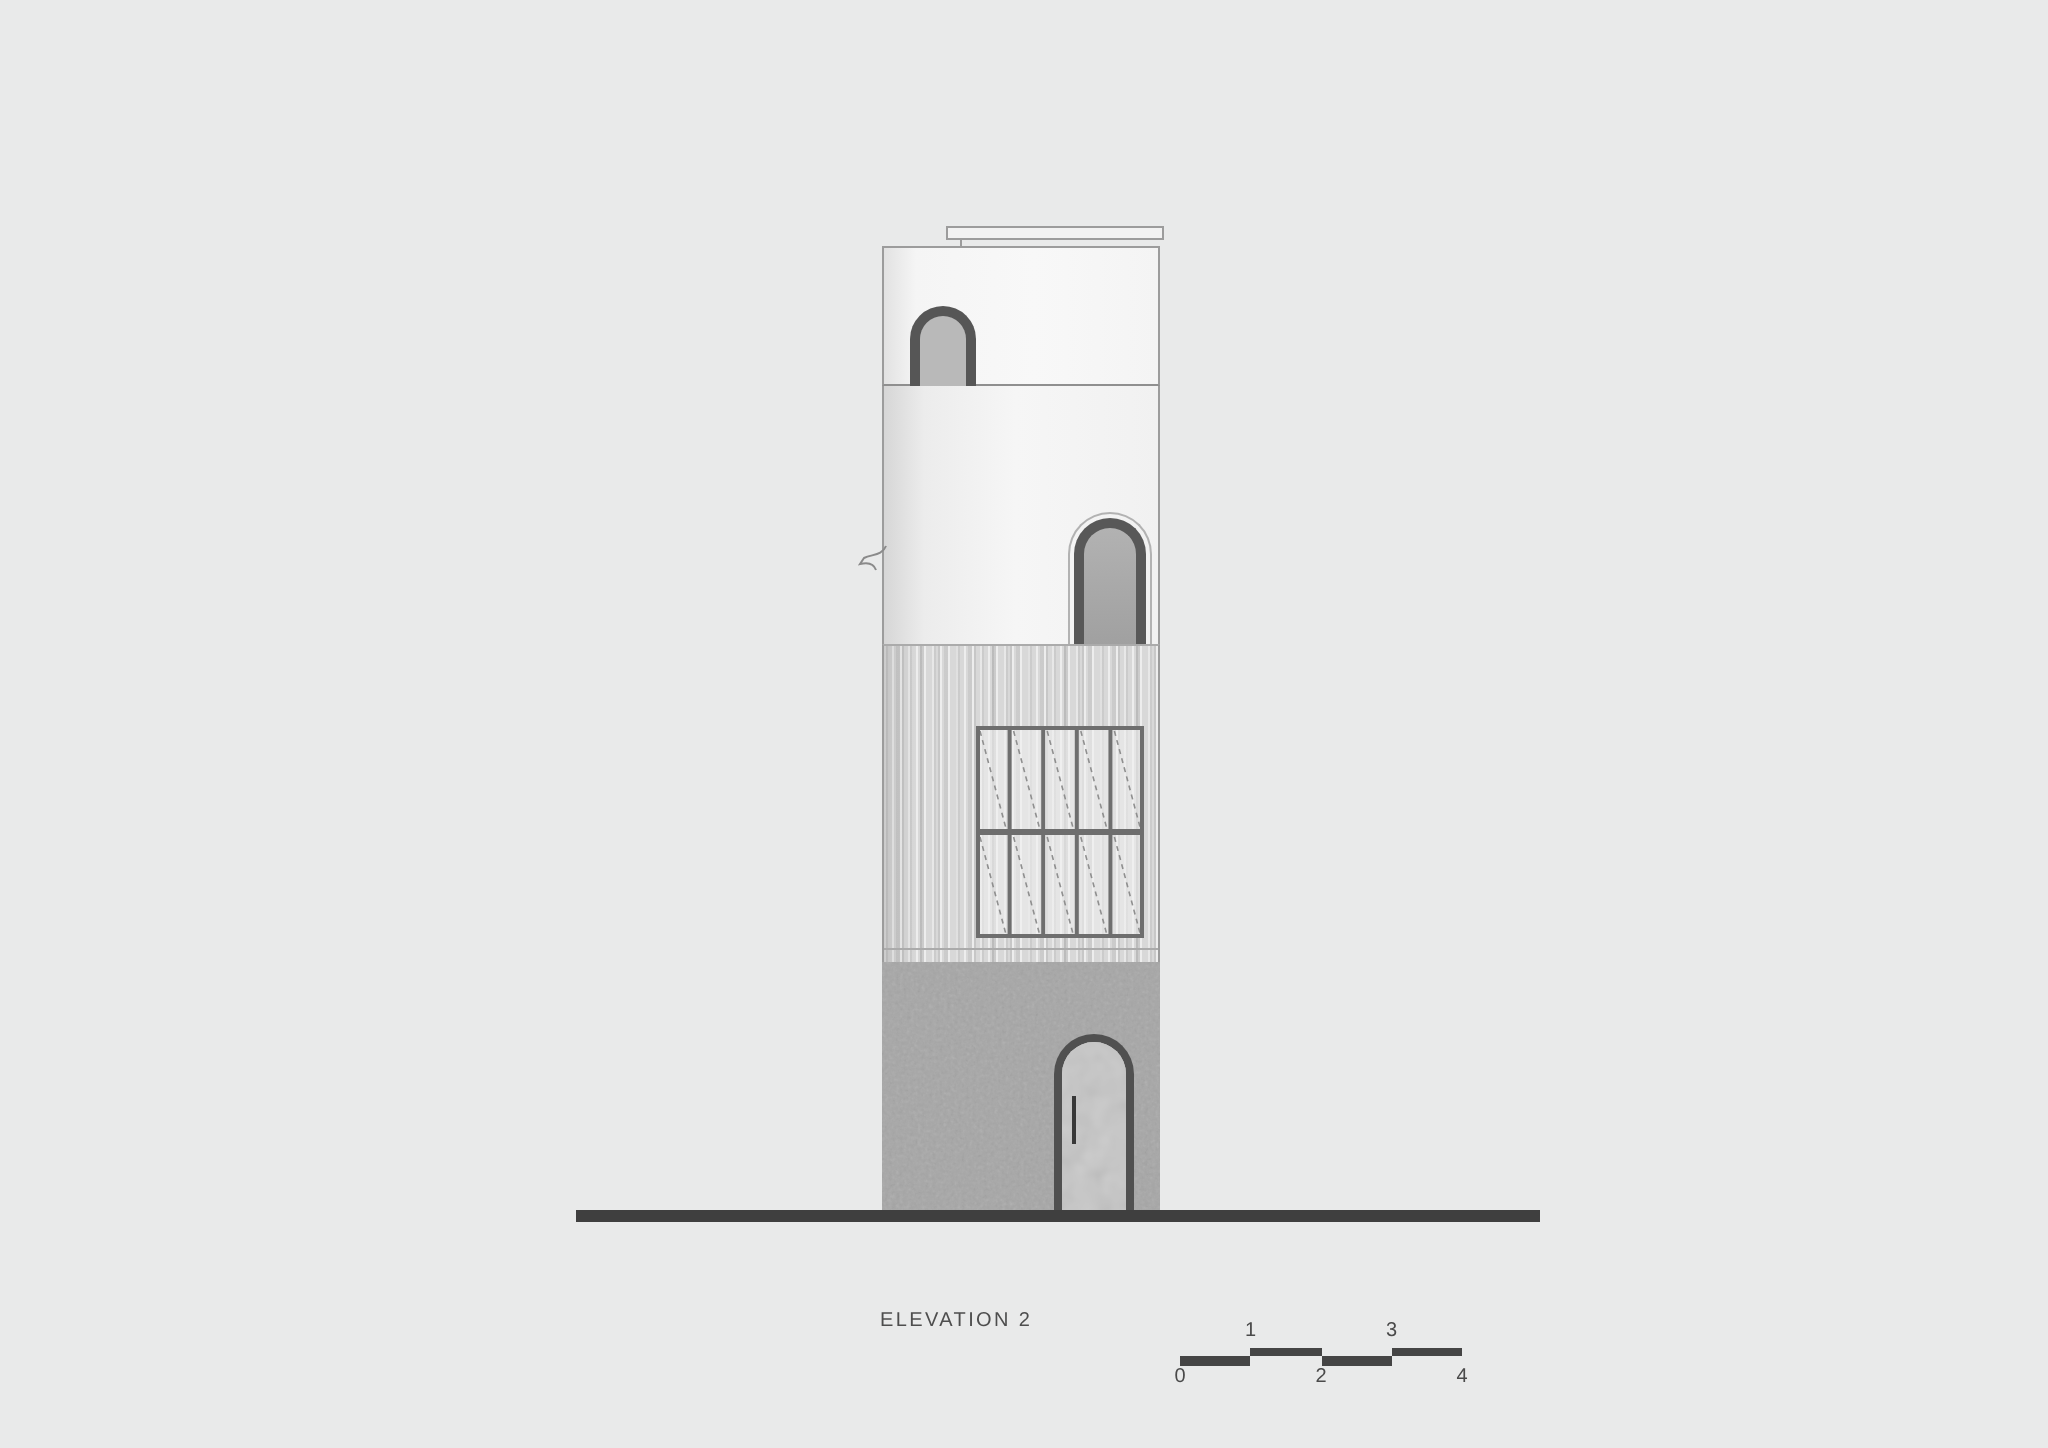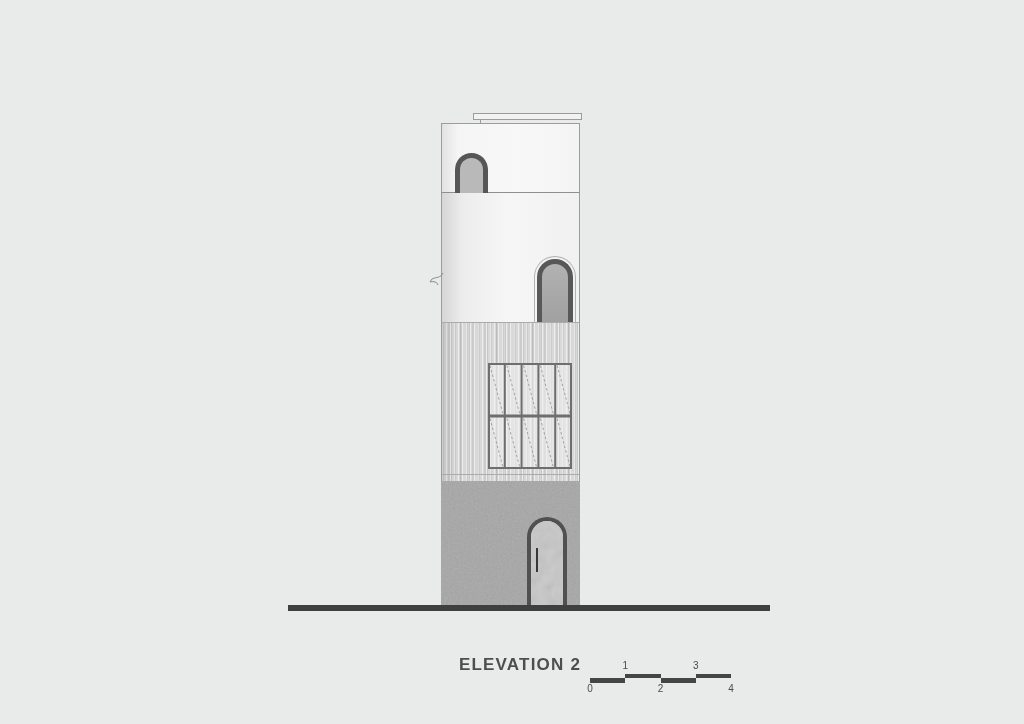--- a/index.html
+++ b/index.html
@@ -48,21 +48,21 @@
   
   .door{left:527px;top:517px;width:40px;height:90px;border:4px solid #505050;border-bottom:none;
     border-radius:20px 20px 0 0;overflow:hidden;background:var(--door)}
   .door-handle{left:5px;top:27px;width:2px;height:24px;background:#383838}
 
   
   .ground{left:288px;top:605px;width:482px;height:6px;background:var(--ground)}
   .hook{left:429px;top:272px}
 
   
-  .title{left:440px;top:655px;width:160px;text-align:center;font-size:17px;font-weight:bold;
+  .title{left:440px;top:655px;width:160px;font-size:10px;font-weight:normal;
     letter-spacing:1.2px;color:var(--text)}
   .scalebar{left:590px;top:660px;width:141px;height:38px}
   .scalebar .seg{position:absolute;height:4.5px;background:var(--scale)}
   .scalebar .seg.high{top:13.5px}
   .scalebar .seg.low{top:18px}
   .scale-num{position:absolute;font-size:10px;color:#4a4a4a;transform:translateX(-50%)}
   .scale-num.above{top:0}
   .scale-num.below{top:23px}
   .n0{left:0} .n1{left:25%} .n2{left:50%} .n3{left:75%} .n4{left:100%}
 </style>

